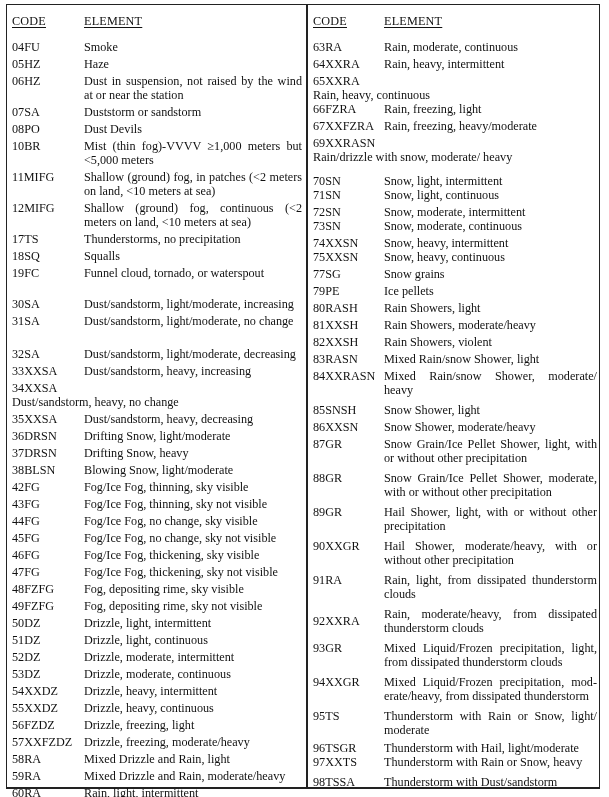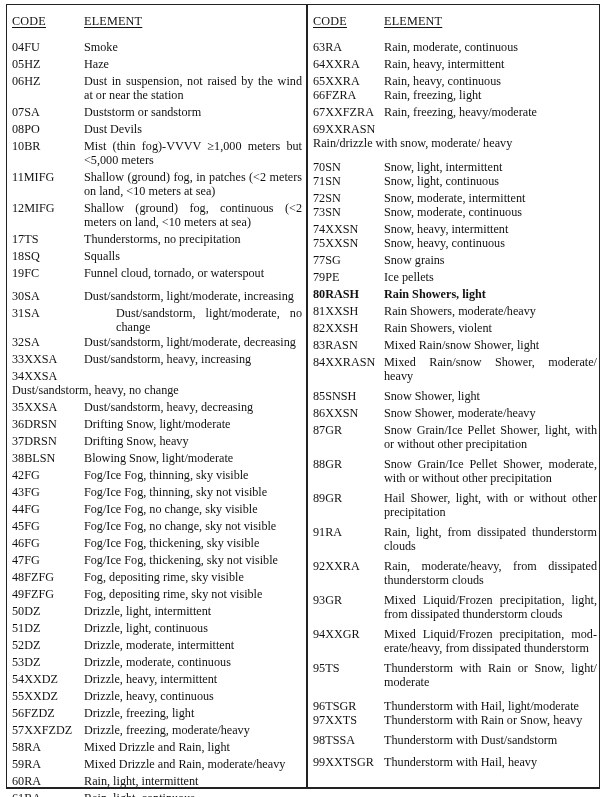--- a/index.html
+++ b/index.html
@@ -78,29 +78,29 @@
         <span class="el wrap">Shallow (ground) fog, continuous (&lt;2 meters on land, &lt;10 meters at sea)</span>
       </div>
       <div class="row" style="margin-bottom: 3px;">
         <span class="code">17TS</span>
         <span class="el wrap">Thunderstorms, no precipitation</span>
       </div>
       <div class="row" style="margin-bottom: 3px;">
         <span class="code">18SQ</span>
         <span class="el wrap">Squalls</span>
       </div>
-      <div class="row" style="margin-bottom: 9px;">
+      <div class="row" style="margin-bottom: 17px;">
         <span class="code">19FC</span>
         <span class="el wrap">Funnel cloud, tornado, or waterspout</span>
       </div>
       <div class="row" style="margin-bottom: 3px;">
         <span class="code">30SA</span>
         <span class="el wrap">Dust/sandstorm, light/moderate, increasing</span>
       </div>
-      <div class="row" style="margin-bottom: 1px; gap: 32px;">
+      <div class="row" style="margin-bottom: 19px;">
         <span class="code">31SA</span>
         <span class="el wrap">Dust/sandstorm, light/moderate, no change</span>
       </div>
       <div class="row" style="margin-bottom: 3px;">
         <span class="code">32SA</span>
         <span class="el wrap">Dust/sandstorm, light/moderate, decreasing</span>
       </div>
       <div class="row" style="margin-bottom: 3px;">
         <span class="code">33XXSA</span>
         <span class="el wrap">Dust/sandstorm, heavy, increasing</span>
@@ -219,21 +219,21 @@
   </div>
   <div id="right-rows">
       <div class="row" style="margin-bottom: 3px;">
         <span class="code">63RA</span>
         <span class="el wrap">Rain, moderate, continuous</span>
       </div>
       <div class="row" style="margin-bottom: 3px;">
         <span class="code">64XXRA</span>
         <span class="el wrap">Rain, heavy, intermittent</span>
       </div>
-      <div class="row" style="margin-bottom: 0px;">
+      <div class="row" style="margin-bottom: 0px; flex-direction: column;">
         <span class="code">65XXRA</span>
         <span class="el wrap">Rain, heavy, continuous</span>
       </div>
       <div class="row" style="margin-bottom: 3px;">
         <span class="code">66FZRA</span>
         <span class="el wrap">Rain, freezing, light</span>
       </div>
       <div class="row" style="margin-bottom: 3px;">
         <span class="code">67XXFZRA</span>
         <span class="el wrap">Rain, freezing, heavy/moderate</span>
@@ -267,21 +267,21 @@
         <span class="el wrap">Snow, heavy, continuous</span>
       </div>
       <div class="row" style="margin-bottom: 3px;">
         <span class="code">77SG</span>
         <span class="el wrap">Snow grains</span>
       </div>
       <div class="row" style="margin-bottom: 3px;">
         <span class="code">79PE</span>
         <span class="el wrap">Ice pellets</span>
       </div>
-      <div class="row" style="margin-bottom: 3px; font-weight: bold;">
+      <div class="row" style="margin-bottom: 3px;">
         <span class="code">80RASH</span>
         <span class="el wrap">Rain Showers, light</span>
       </div>
       <div class="row" style="margin-bottom: 3px;">
         <span class="code">81XXSH</span>
         <span class="el wrap">Rain Showers, moderate/heavy</span>
       </div>
       <div class="row" style="margin-bottom: 3px;">
         <span class="code">82XXSH</span>
         <span class="el wrap">Rain Showers, violent</span>
@@ -308,36 +308,40 @@
       </div>
       <div class="row" style="margin-bottom: 6px;">
         <span class="code">88GR</span>
         <span class="el wrap">Snow Grain/Ice Pellet Shower, moderate, with or without other precipitation</span>
       </div>
       <div class="row" style="margin-bottom: 6px;">
         <span class="code">89GR</span>
         <span class="el wrap">Hail Shower, light, with or without other precipitation</span>
       </div>
       <div class="row" style="margin-bottom: 6px;">
+        <span class="code">90XXGR</span>
+        <span class="el wrap">Hail Shower, moderate/heavy, with or without other precipitation</span>
+      </div>
+      <div class="row" style="margin-bottom: 6px;">
         <span class="code">91RA</span>
         <span class="el wrap">Rain, light, from dissipated thunderstorm clouds</span>
       </div>
-      <div class="row" style="margin-bottom: 6px;">
+      <div class="row" style="margin-bottom: 6px; align-items: center;">
         <span class="code">92XXRA</span>
         <span class="el wrap">Rain, moderate/heavy, from dissipated thunderstorm clouds</span>
       </div>
       <div class="row" style="margin-bottom: 6px;">
         <span class="code">93GR</span>
         <span class="el wrap">Mixed Liquid/Frozen precipitation, light, from dissipated thunderstorm clouds</span>
       </div>
       <div class="row" style="margin-bottom: 6px;">
         <span class="code">94XXGR</span>
         <span class="el wrap">Mixed Liquid/Frozen precipitation, mod-erate/heavy, from dissipated thunderstorm</span>
       </div>
-      <div class="row" style="margin-bottom: 10px;">
+      <div class="row" style="margin-bottom: 4px;">
         <span class="code">95TS</span>
         <span class="el wrap">Thunderstorm with Rain or Snow, light/ moderate</span>
       </div>
       <div class="row" style="margin-bottom: 0px;">
         <span class="code">96TSGR</span>
         <span class="el wrap">Thunderstorm with Hail, light/moderate</span>
       </div>
       <div class="row" style="margin-bottom: 6px;">
         <span class="code">97XXTS</span>
         <span class="el wrap">Thunderstorm with Rain or Snow, heavy</span>

